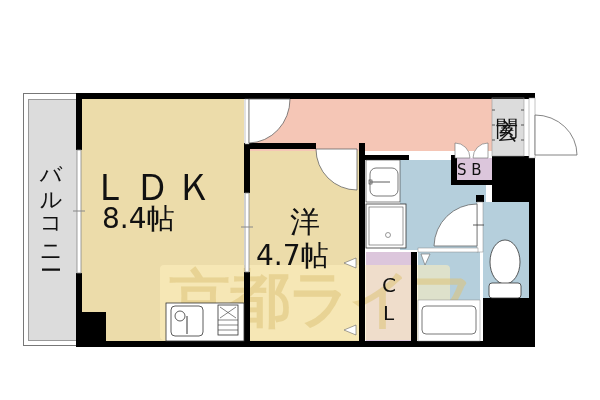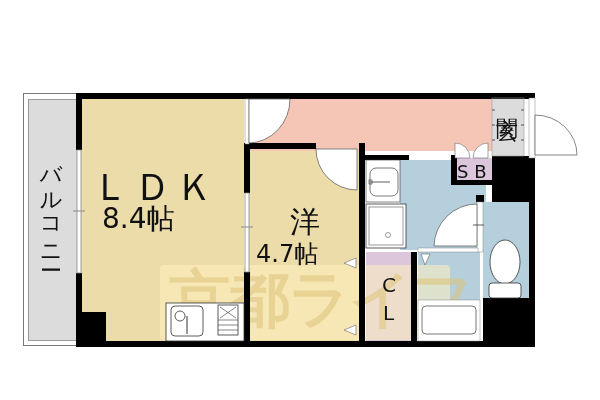--- a/index.html
+++ b/index.html
@@ -136,17 +136,17 @@
   <line x1="521" y1="140" x2="524" y2="140" stroke="#555"></line>
   <g>
     <rect x="529" y="98" width="6" height="60" fill="#fff" stroke="#888" stroke-width="0.5"></rect>
     <path d="M535 115 L535 155 L577 155 A42 40 0 0 0 535 115 Z" fill="#fff" stroke="#666" stroke-width="0.8"></path>
   </g>
 </svg>
 
 <div class="label" style="left:92px;top:168px;font-size:38px;letter-spacing:4px;">ＬＤＫ</div>
 <div class="label" style="left:102px;top:205px;font-size:28px;">8.4帖</div>
 <div class="label" style="left:290px;top:207px;font-size:30px;">洋</div>
-<div class="label" style="left:256px;top:242px;font-size:24px;">4.7帖</div>
+<div class="label" style="left:256px;top:242px;font-size:28px;">4.7帖</div>
 <div class="label" style="left:382px;top:275px;font-size:20px;">C</div>
 <div class="label" style="left:383px;top:303px;font-size:20px;">L</div>
-<div class="label" style="left:457px;top:163px;font-size:18px;">S B</div>
+<div class="label" style="left:457px;top:163px;font-size:15px;">S B</div>
 <div class="label vtext" style="left:496px;top:101px;font-size:22px;letter-spacing:0;">玄関</div>
 
 </body></html>

